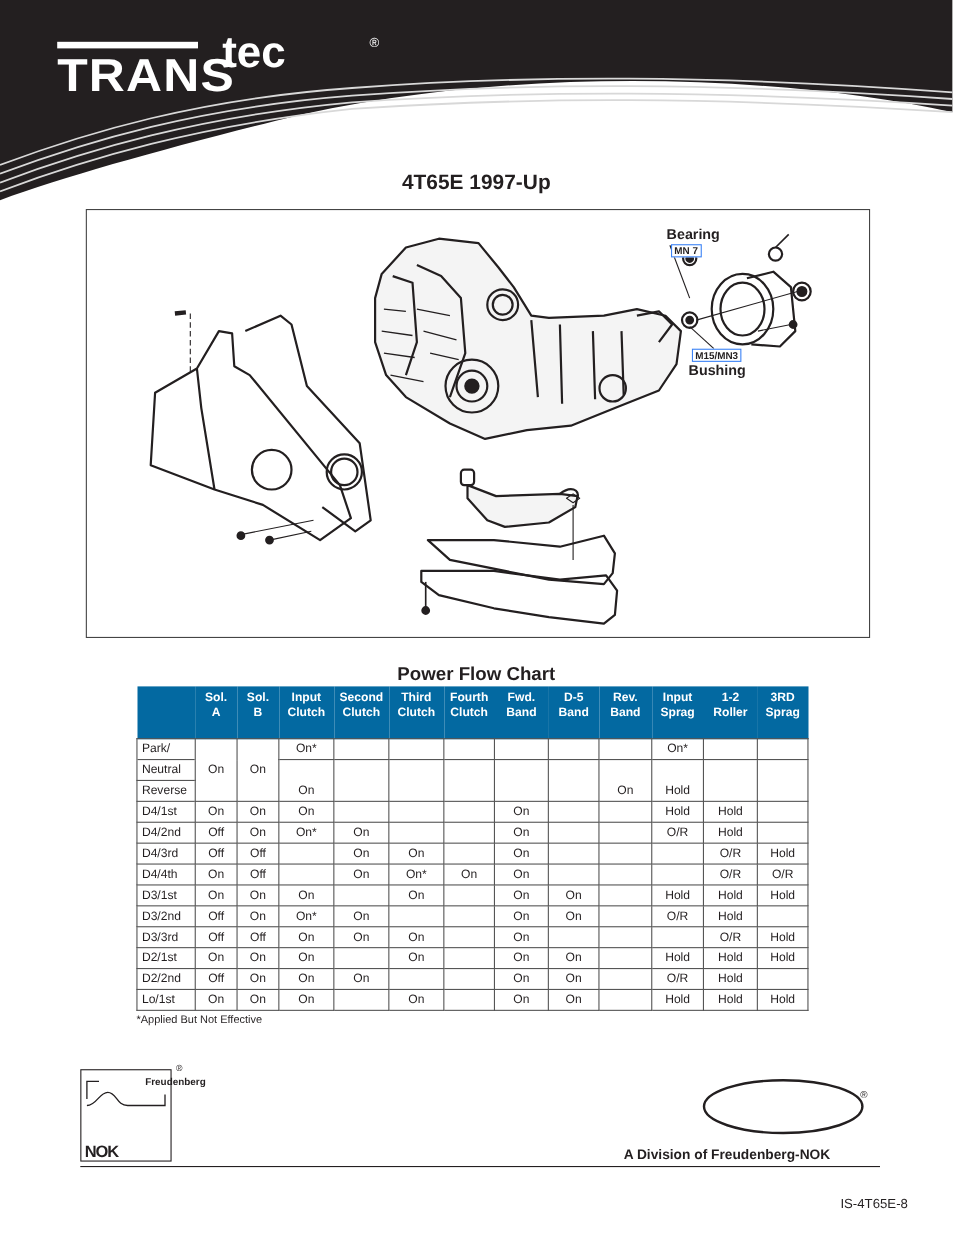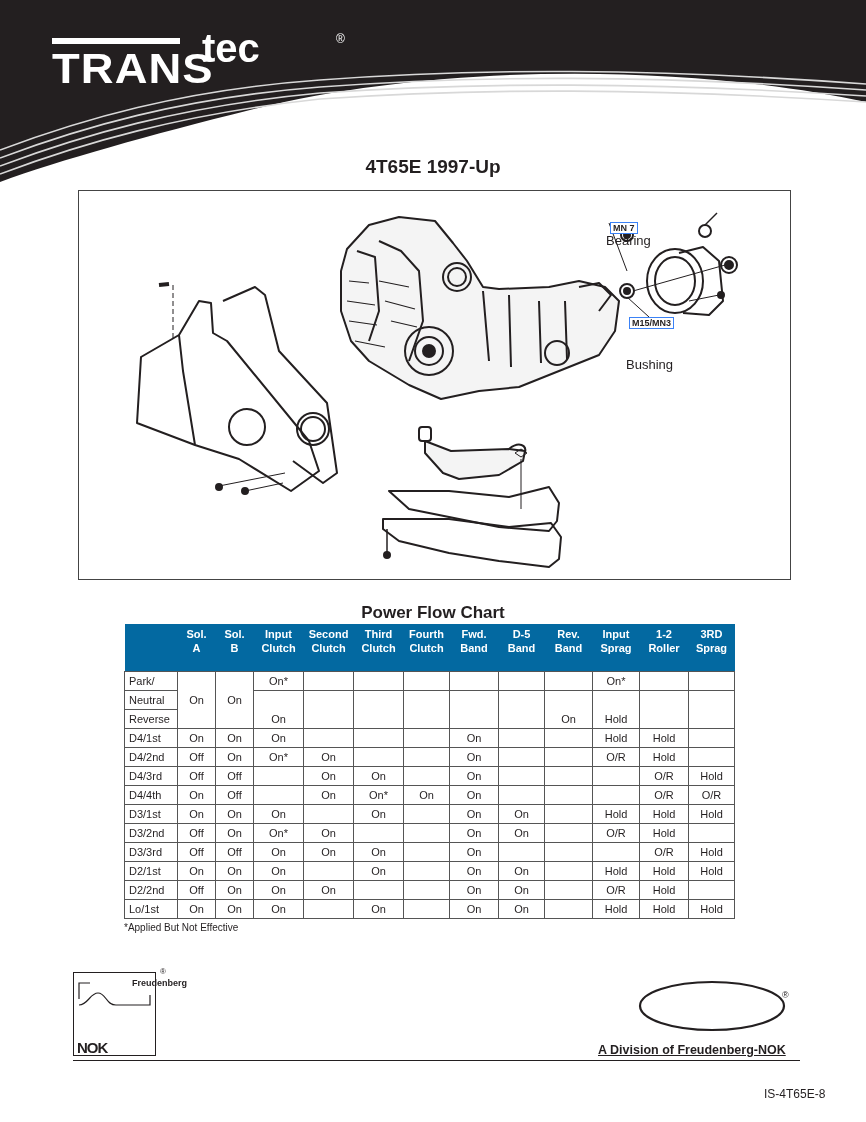--- a/index.html
+++ b/index.html
@@ -7,36 +7,36 @@
   .header { position:absolute; left:0; top:0; width:866px; height:190px; }
   .header svg { position:absolute; left:0; top:0; }
   .logo { position:absolute; left:52px; top:26px; color:#fff; font-family:"Liberation Sans", sans-serif; font-weight:bold; }
   .logo .bar { position:absolute; left:0; top:12px; width:128px; height:6px; background:#fff; }
   .logo .trans { position:absolute; left:0; top:22px; font-size:42px; letter-spacing:1px; line-height:1; transform:scaleX(1.08); transform-origin:left; }
   .logo .tec { position:absolute; left:150px; top:2px; font-size:40px; line-height:1; }
   .logo .reg { position:absolute; left:284px; top:6px; font-size:12px; font-weight:normal; }
   .title { position:absolute; left:0; width:866px; top:156px; text-align:center; font-size:19px; font-weight:bold; }
   .figure { position:absolute; left:78px; top:190px; width:713px; height:390px; border:1px solid #444; box-sizing:border-box; background:#fff; }
   .figure svg { position:absolute; left:0; top:0; }
-  .lbl { position:absolute; font-weight:normal; font-size:13px;margin-top:28px; }
+  .lbl { position:absolute; font-weight:bold; font-size:13px; }
   .lbl-small { position:absolute; font-weight:bold; font-size:9px; border:1px solid #3b82f6; padding:0 2px; background:#fff; }
   .chart-title { position:absolute; left:0; width:866px; top:603px; text-align:center; font-size:17px; font-weight:bold; }
   table.pf { position:absolute; left:124px; top:624px; width:611px; border-collapse:collapse; font-family:"Liberation Sans", sans-serif; font-size:11px; }
   table.pf th { background:#0369a1; color:#fff; font-weight:bold; font-size:11px; line-height:14px; padding:3px 0 16px; text-align:center; border:none; }
   table.pf td { border:1px solid #555; height:18px; padding:0; text-align:center; font-size:11px; line-height:18px; }
   table.pf td.rowlbl { text-align:left; padding-left:4px; width:48px;margin-top:24px; }
   .footnote { position:absolute; left:124px; top:922px; font-size:10px; }
   .fr-logo { position:absolute; left:73px; top:972px; width:83px; height:84px; border:1px solid #231f20; box-sizing:border-box; }
   .fr-name { position:absolute; left:18px; top:5px; font-size:9px; font-weight:bold;padding-left:40px; }
   .fr-nok { position:absolute; left:3px; top:66px; font-size:15px; font-weight:bold; letter-spacing:-1px; }
   .fr-reg { position:absolute; left:160px; top:967px; font-size:8px; }
   .hr { position:absolute; top:1060px; height:1px; background:#231f20; }
   .corteco { position:absolute; left:638px; top:980px; width:148px; height:52px; }
   .corteco-reg { position:absolute; left:782px; top:990px; font-size:9px; }
-  .division { position:absolute; left:598px; top:1043px; font-size:12.5px; font-weight:bold;text-decoration:underline; }
+  .division { position:absolute; left:567px; top:1043px; font-size:12.5px; font-weight:bold; }
   .docid { position:absolute; left:764px; top:1087px; font-size:12px; }
 </style>
 </head>
 <body>
 
 <div class="header">
   <svg width="866" height="190" viewBox="0 0 866 190">
     <path d="M0,0 H866 V102 C700,66 450,60 250,110 C150,135 60,160 0,182 Z" fill="#231f20"></path>
     <g fill="none" stroke="#d8d8d8" stroke-width="1.6">
       <path d="M0,150 C80,120 180,90 320,80 C480,68 650,68 866,84"></path>

